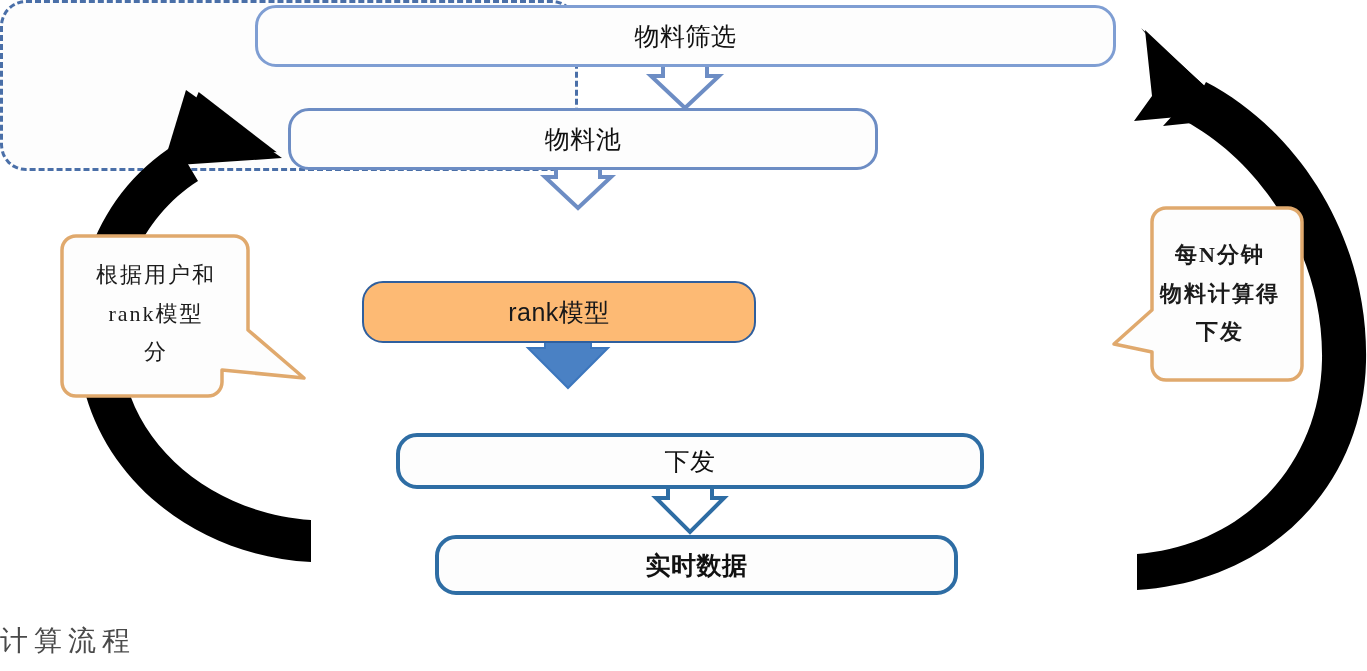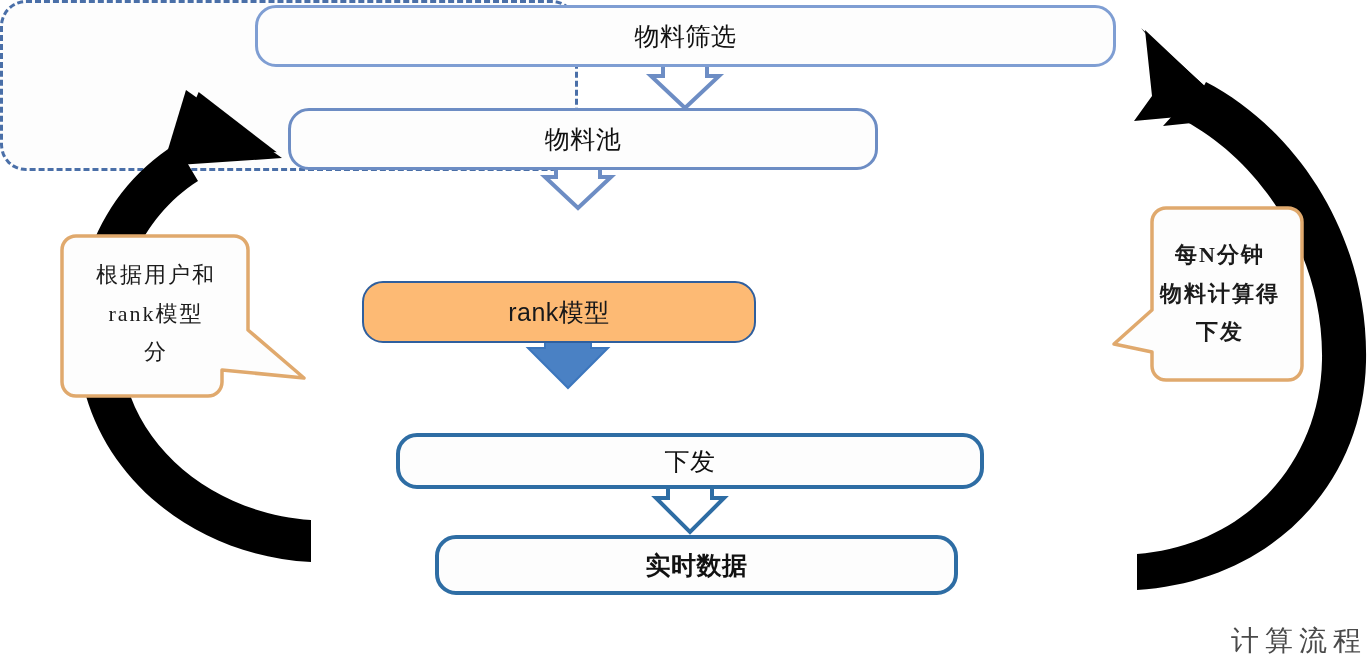--- a/index.html
+++ b/index.html
@@ -113,21 +113,21 @@
     top: 218px;
     width: 140px;
     height: 152px;
     font-weight: bold;
   }
   .caption {
     position: absolute;
     left: 0;
     top: 622px;
     width: 1367px;
-    text-align: right;
+    text-align: left;
     font-family: "Liberation Serif", "DejaVu Serif", serif;
     font-size: 28px;
     letter-spacing: 6px;
     color: #4a4a4a;
   }
 </style>
 </head>
 <body>
 
 <div id="canvas">

